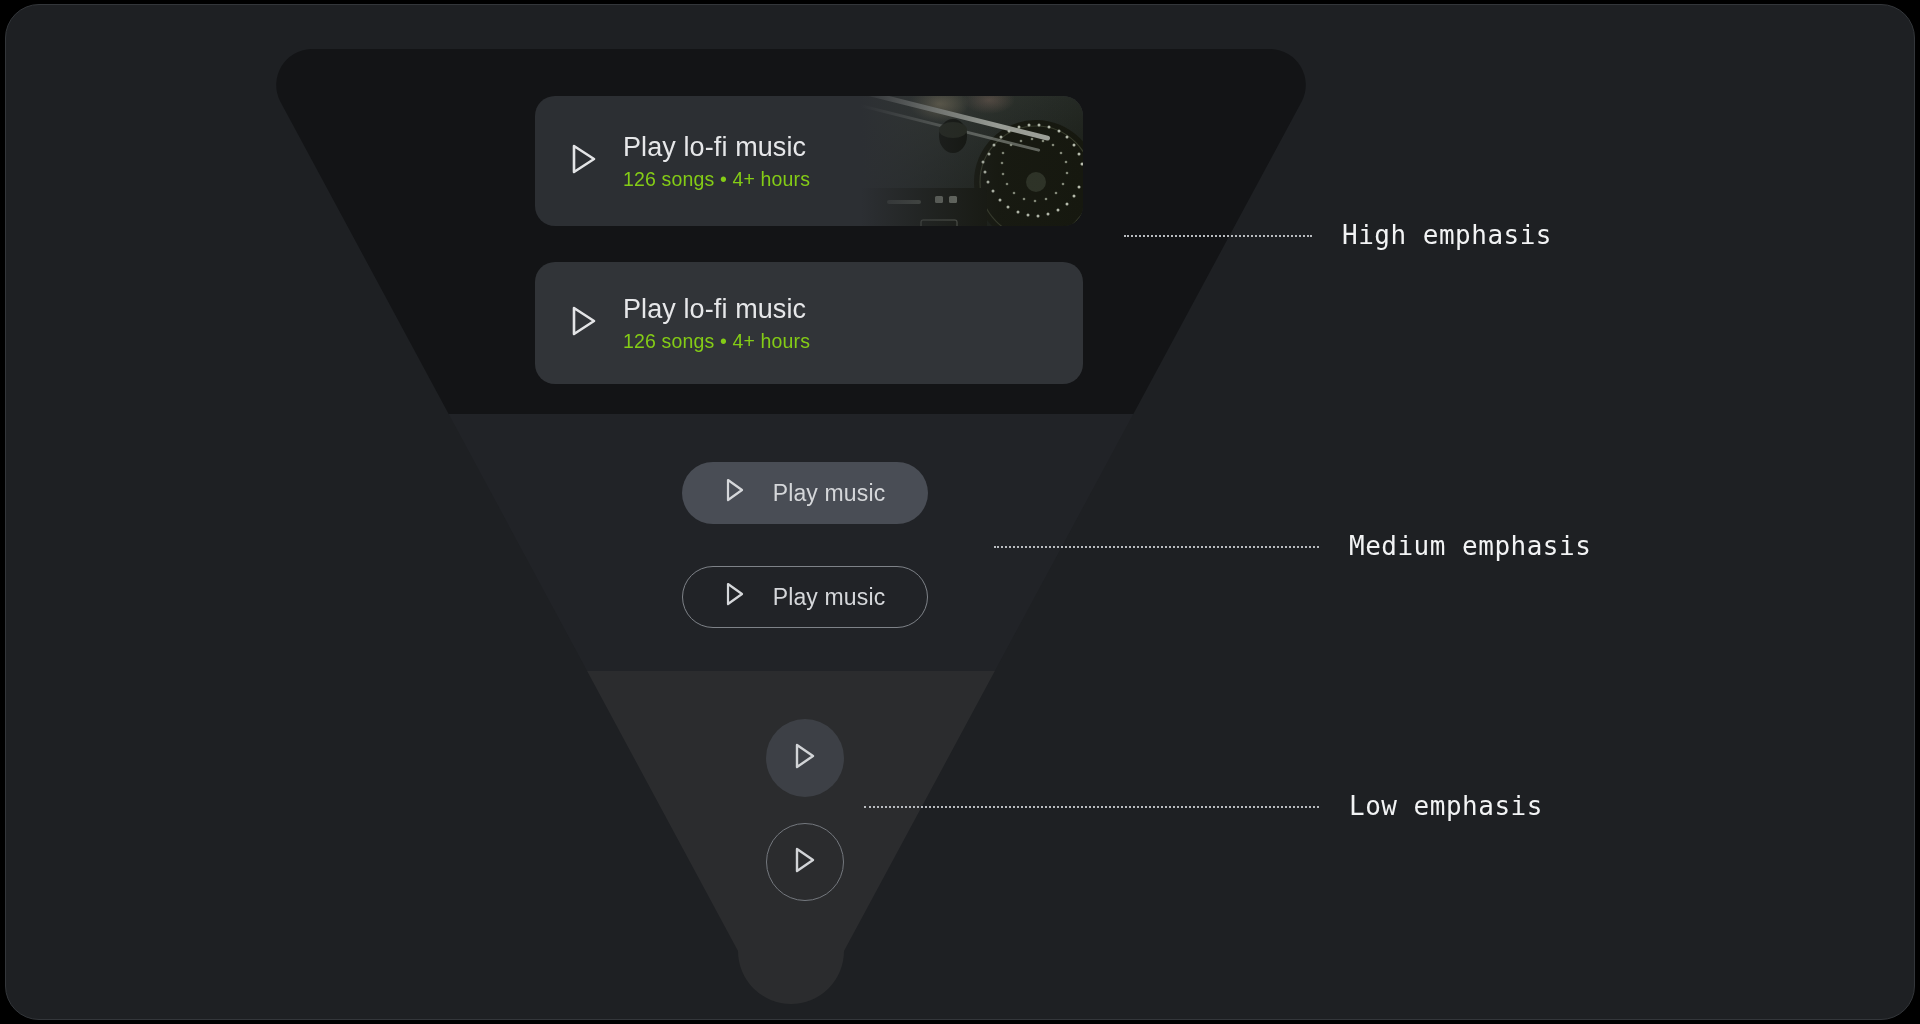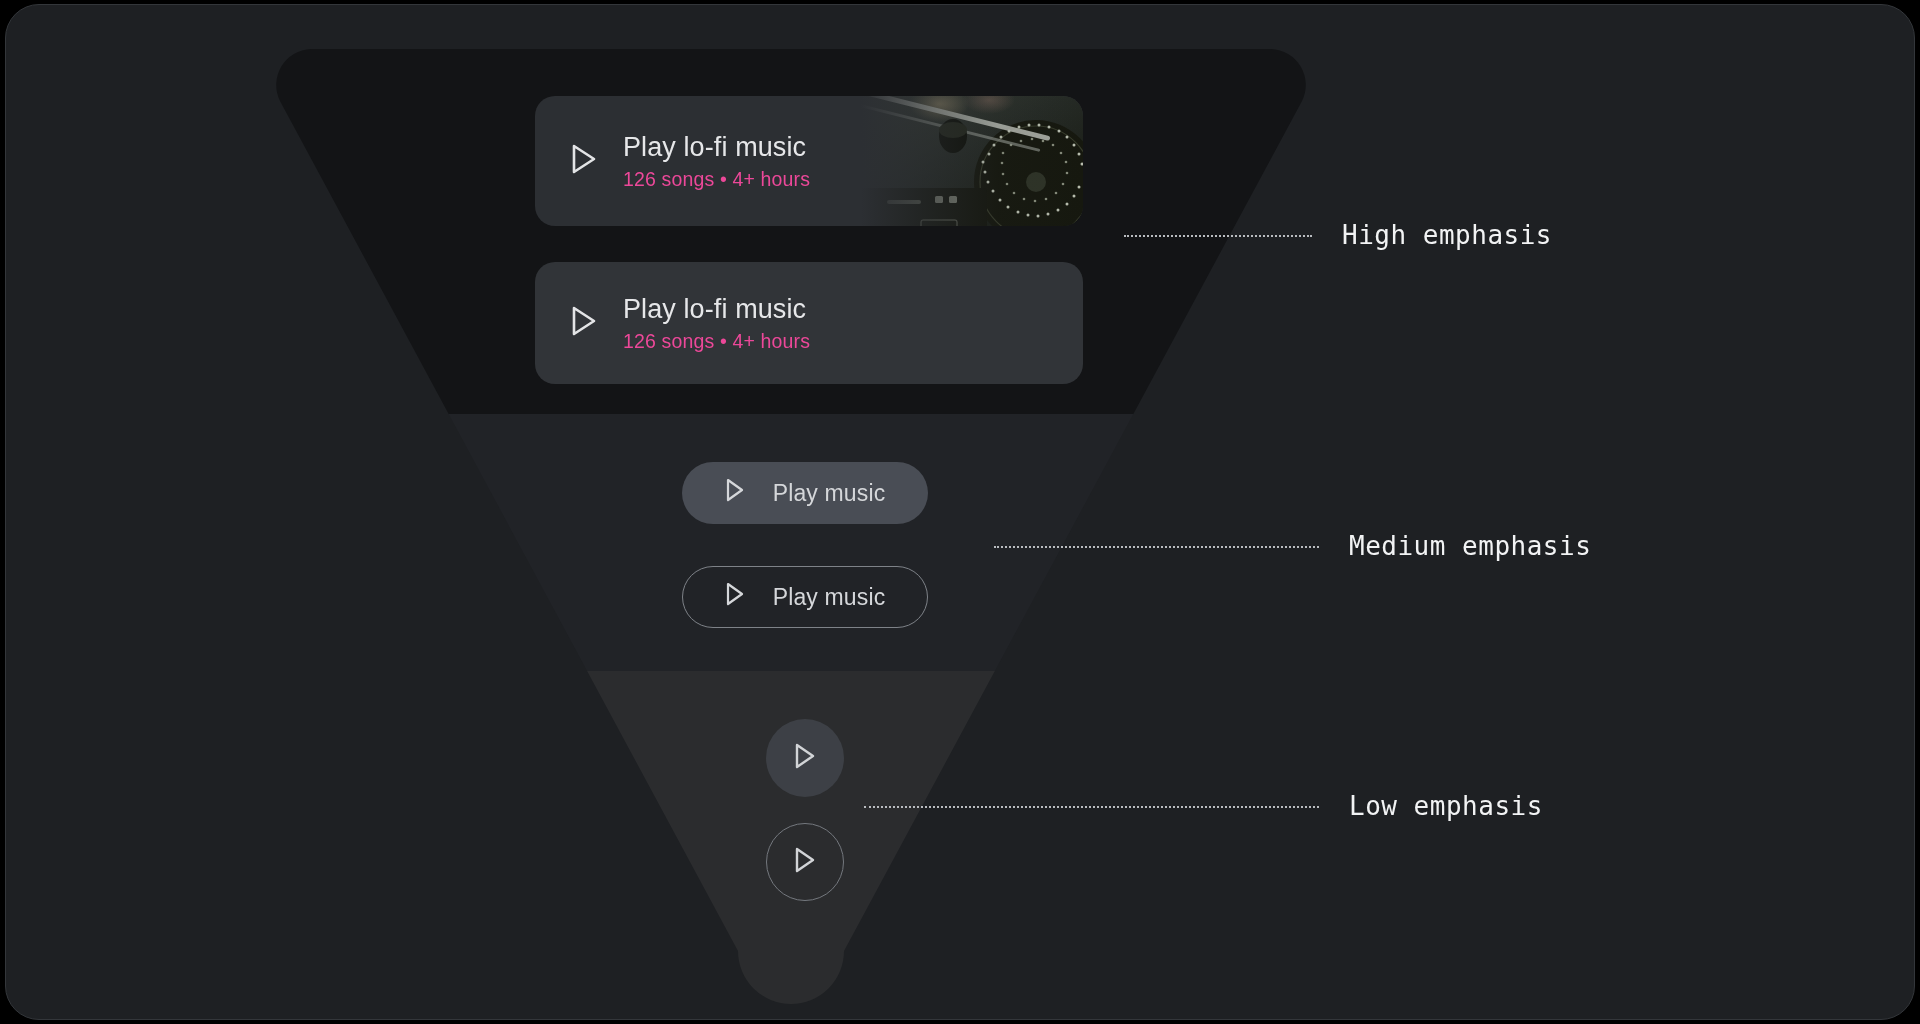--- a/index.html
+++ b/index.html
@@ -106,21 +106,21 @@
     font-weight: 400;
     color: #e6e7e9;
     letter-spacing: 0.1px;
     line-height: 1.15;
     white-space: nowrap;
   }
 
   .card-sub {
     font-size: 19.5px;
     font-weight: 400;
-    color: #ec4899;
+    color: #84cc16;
     letter-spacing: 0.15px;
     line-height: 1.15;
     white-space: nowrap;
   }
 
   
   .btn {
     position: absolute;
     display: inline-flex;
     align-items: center;

